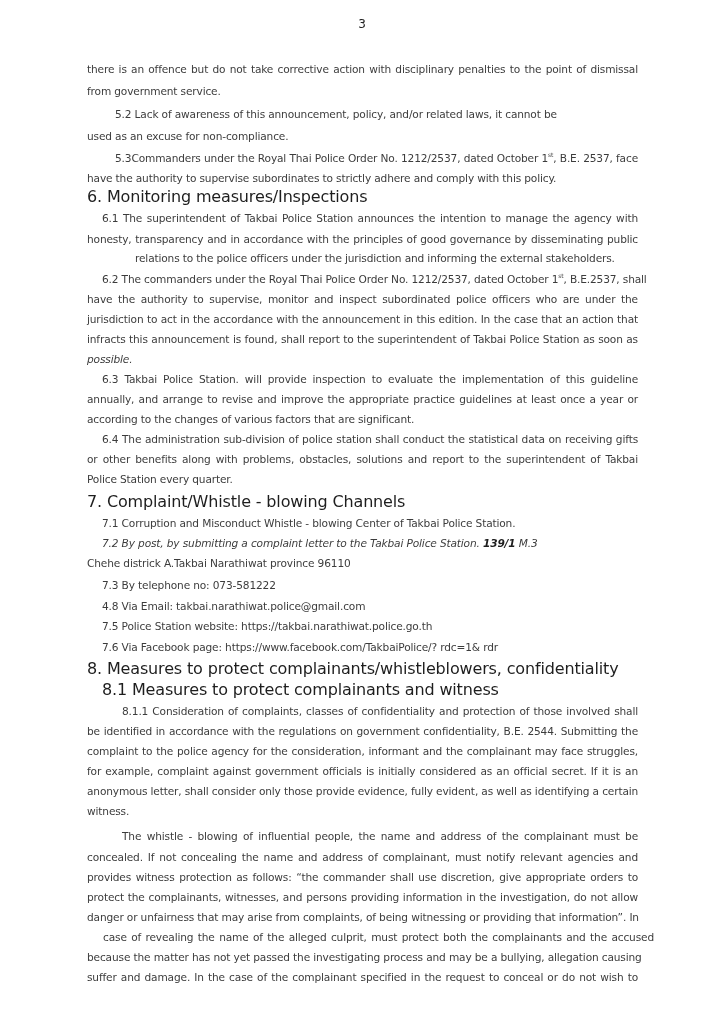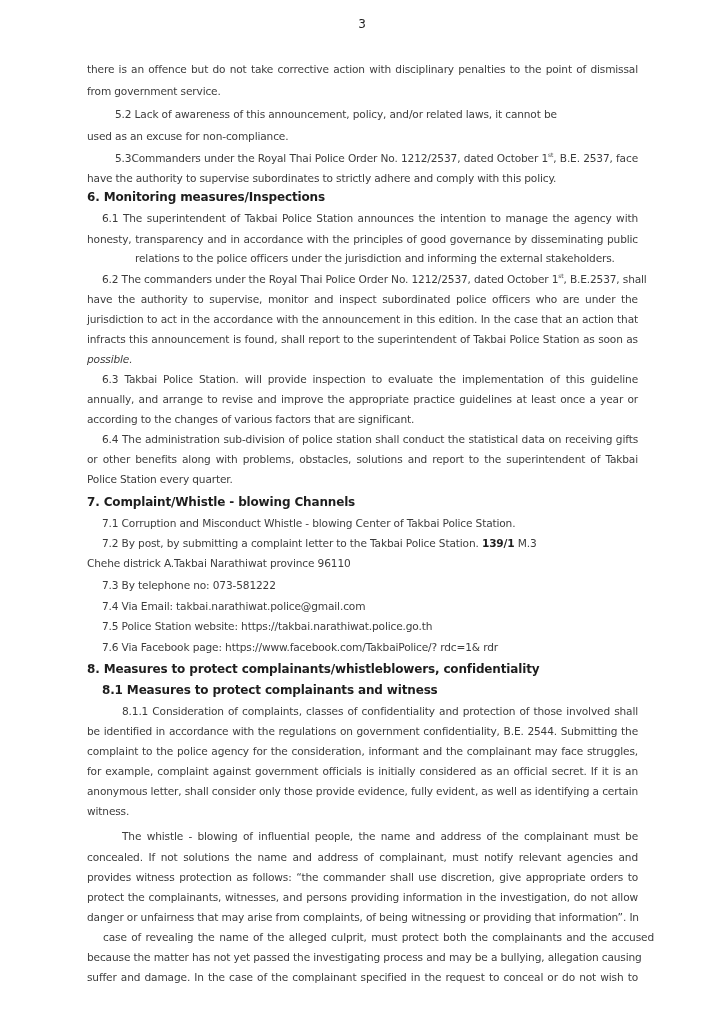--- a/index.html
+++ b/index.html
@@ -3,21 +3,21 @@
 <meta charset="utf-8">
 <style>
   html, body { margin: 0; padding: 0; background: #ffffff; }
   body { width: 724px; height: 1024px; position: relative; overflow: hidden;
          font-family: "DejaVu Sans", sans-serif; color: #3a3a3a; }
   .page-num { position: absolute; top: 17px; left: 0; width: 724px; text-align: center;
               font-size: 12px; color: #222; }
   .line { position: absolute; left: 87px; width: 551px; font-size: 10.6px; line-height: 14px;
           white-space: nowrap; letter-spacing: -0.15px; color: #3c3c3c; }
   .just { text-align: justify; text-align-last: justify; }
-  .bold { font-weight: bold; color: #1e1e1e; font-size: 12px; }
+  .bold { font-weight: normal; color: #1e1e1e; font-size: 16px; }
   sup { font-size: 6px; vertical-align: super; line-height: 0; }
   b { color: #1e1e1e; }
 </style>
 </head>
 <body>
 
 <div class="page-num">3</div>
 <div id="doc-body">
     <div class="line just" style="top: 62px; left: 87px; width: 551px;"><span>there is an offence but do not take corrective action with disciplinary penalties to the point of dismissal</span></div>
     <div class="line" style="top: 84px; left: 87px; width: 551px;"><span>from government service.</span></div>
@@ -35,35 +35,35 @@
     <div class="line just" style="top: 332px; left: 87px; width: 551px;"><span>infracts this announcement is found, shall report to the superintendent of Takbai Police Station as soon as</span></div>
     <div class="line" style="top: 352px; left: 87px; width: 551px; font-style: italic;"><span>possible.</span></div>
     <div class="line just" style="top: 372px; left: 102px; width: 536px;"><span>6.3 Takbai Police Station. will provide inspection to evaluate the implementation of this guideline</span></div>
     <div class="line just" style="top: 392px; left: 87px; width: 551px;"><span>annually, and arrange to revise and improve the appropriate practice guidelines at least once a year or</span></div>
     <div class="line" style="top: 412px; left: 87px; width: 551px;"><span>according to the changes of various factors that are significant.</span></div>
     <div class="line just" style="top: 432px; left: 102px; width: 536px;"><span>6.4 The administration sub-division of police station shall conduct the statistical data on receiving gifts</span></div>
     <div class="line just" style="top: 452px; left: 87px; width: 551px;"><span>or other benefits along with problems, obstacles, solutions and report to the superintendent of Takbai</span></div>
     <div class="line" style="top: 472px; left: 87px; width: 551px;"><span>Police Station every quarter.</span></div>
     <div class="line bold" style="top: 495px; left: 87px; width: 551px;"><span>7. Complaint/Whistle - blowing Channels</span></div>
     <div class="line" style="top: 516px; left: 102px; width: 536px;"><span>7.1 Corruption and Misconduct Whistle - blowing Center of Takbai Police Station.</span></div>
-    <div class="line" style="top: 536px; left: 102px; width: 536px;"><span>7.2 By post, by submitting a complaint letter to the Takbai Police Station. </span><b>139/1</b><span> M.3</span></div>
+    <div class="line" style="top: 536px; left: 102px; width: 536px; font-style: italic;"><span>7.2 By post, by submitting a complaint letter to the Takbai Police Station. </span><b>139/1</b><span> M.3</span></div>
     <div class="line" style="top: 556px; left: 87px; width: 551px;"><span>Chehe districk A.Takbai Narathiwat province 96110</span></div>
     <div class="line" style="top: 578px; left: 102px; width: 536px;"><span>7.3 By telephone no: 073-581222</span></div>
-    <div class="line" style="top: 599px; left: 102px; width: 536px;"><span>7.4 Via Email: takbai.narathiwat.police@gmail.com</span></div>
+    <div class="line" style="top: 599px; left: 102px; width: 536px;"><span>4.8 Via Email: takbai.narathiwat.police@gmail.com</span></div>
     <div class="line" style="top: 619px; left: 102px; width: 536px;"><span>7.5 Police Station website: https://takbai.narathiwat.police.go.th</span></div>
     <div class="line" style="top: 640px; left: 102px; width: 536px;"><span>7.6 Via Facebook page: https://www.facebook.com/TakbaiPolice/?  rdc=1&amp;  rdr</span></div>
     <div class="line bold" style="top: 662px; left: 87px; width: 551px;"><span>8. Measures to protect complainants/whistleblowers, confidentiality</span></div>
     <div class="line bold" style="top: 683px; left: 102px; width: 536px;"><span>8.1 Measures to protect complainants and witness</span></div>
     <div class="line just" style="top: 704px; left: 122px; width: 516px;"><span>8.1.1 Consideration of complaints, classes of confidentiality and protection of those involved shall</span></div>
     <div class="line just" style="top: 724px; left: 87px; width: 551px;"><span>be identified in accordance with the regulations on government confidentiality, B.E. 2544. Submitting the</span></div>
     <div class="line just" style="top: 744px; left: 87px; width: 551px;"><span>complaint to the police agency for the consideration, informant and the complainant may face struggles,</span></div>
     <div class="line just" style="top: 764px; left: 87px; width: 551px;"><span>for example, complaint against government officials is initially considered as an official secret. If it is an</span></div>
     <div class="line just" style="top: 784px; left: 87px; width: 551px;"><span>anonymous letter, shall consider only those provide evidence, fully evident, as well as identifying a certain</span></div>
     <div class="line" style="top: 804px; left: 87px; width: 551px;"><span>witness.</span></div>
     <div class="line just" style="top: 829px; left: 122px; width: 516px;"><span>The whistle - blowing of influential people, the name and address of the complainant must be</span></div>
-    <div class="line just" style="top: 850px; left: 87px; width: 551px;"><span>concealed. If not solutions the name and address of complainant, must notify relevant agencies and</span></div>
+    <div class="line just" style="top: 850px; left: 87px; width: 551px;"><span>concealed. If not concealing the name and address of complainant, must notify relevant agencies and</span></div>
     <div class="line just" style="top: 870px; left: 87px; width: 551px;"><span>provides witness protection as follows: “the commander shall use discretion, give appropriate orders to</span></div>
     <div class="line just" style="top: 890px; left: 87px; width: 551px;"><span>protect the complainants, witnesses, and persons providing information in the investigation, do not allow</span></div>
     <div class="line just" style="top: 910px; left: 87px; width: 551px;"><span>danger or unfairness that may arise from complaints, of being witnessing or providing that information”.  In</span></div>
     <div class="line just" style="top: 930px; left: 103px; width: 551px;"><span>case of revealing the name of the alleged culprit, must protect both the complainants and the accused</span></div>
     <div class="line just" style="top: 950px; left: 87px; width: 551px;"><span>because the matter has not yet passed the investigating process and may be a bullying, allegation causing</span></div>
     <div class="line just" style="top: 970px; left: 87px; width: 551px;"><span>suffer and damage. In the case of the complainant specified in the request to conceal or do not wish to</span></div>
   </div>
 
 </body></html>

